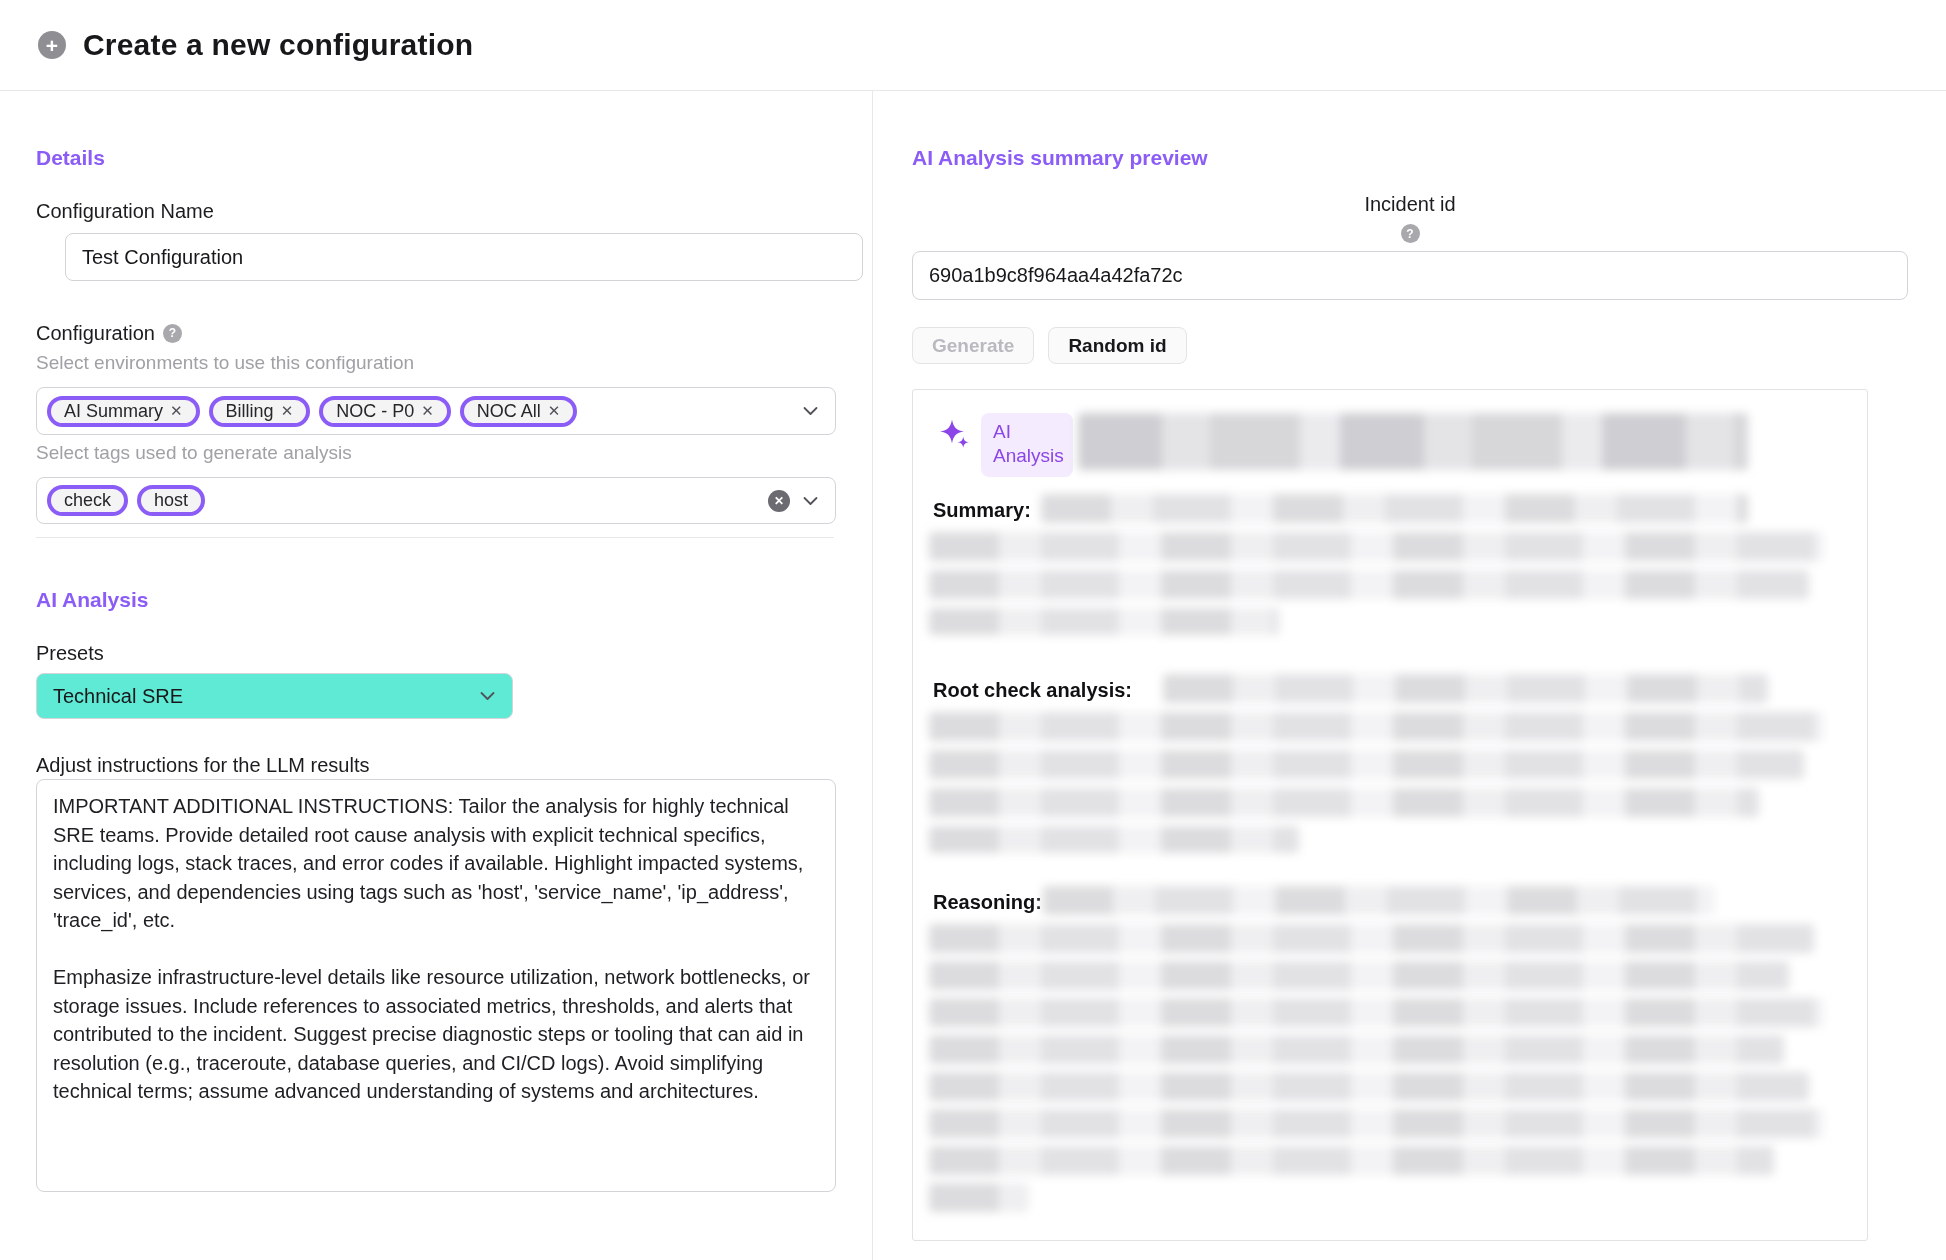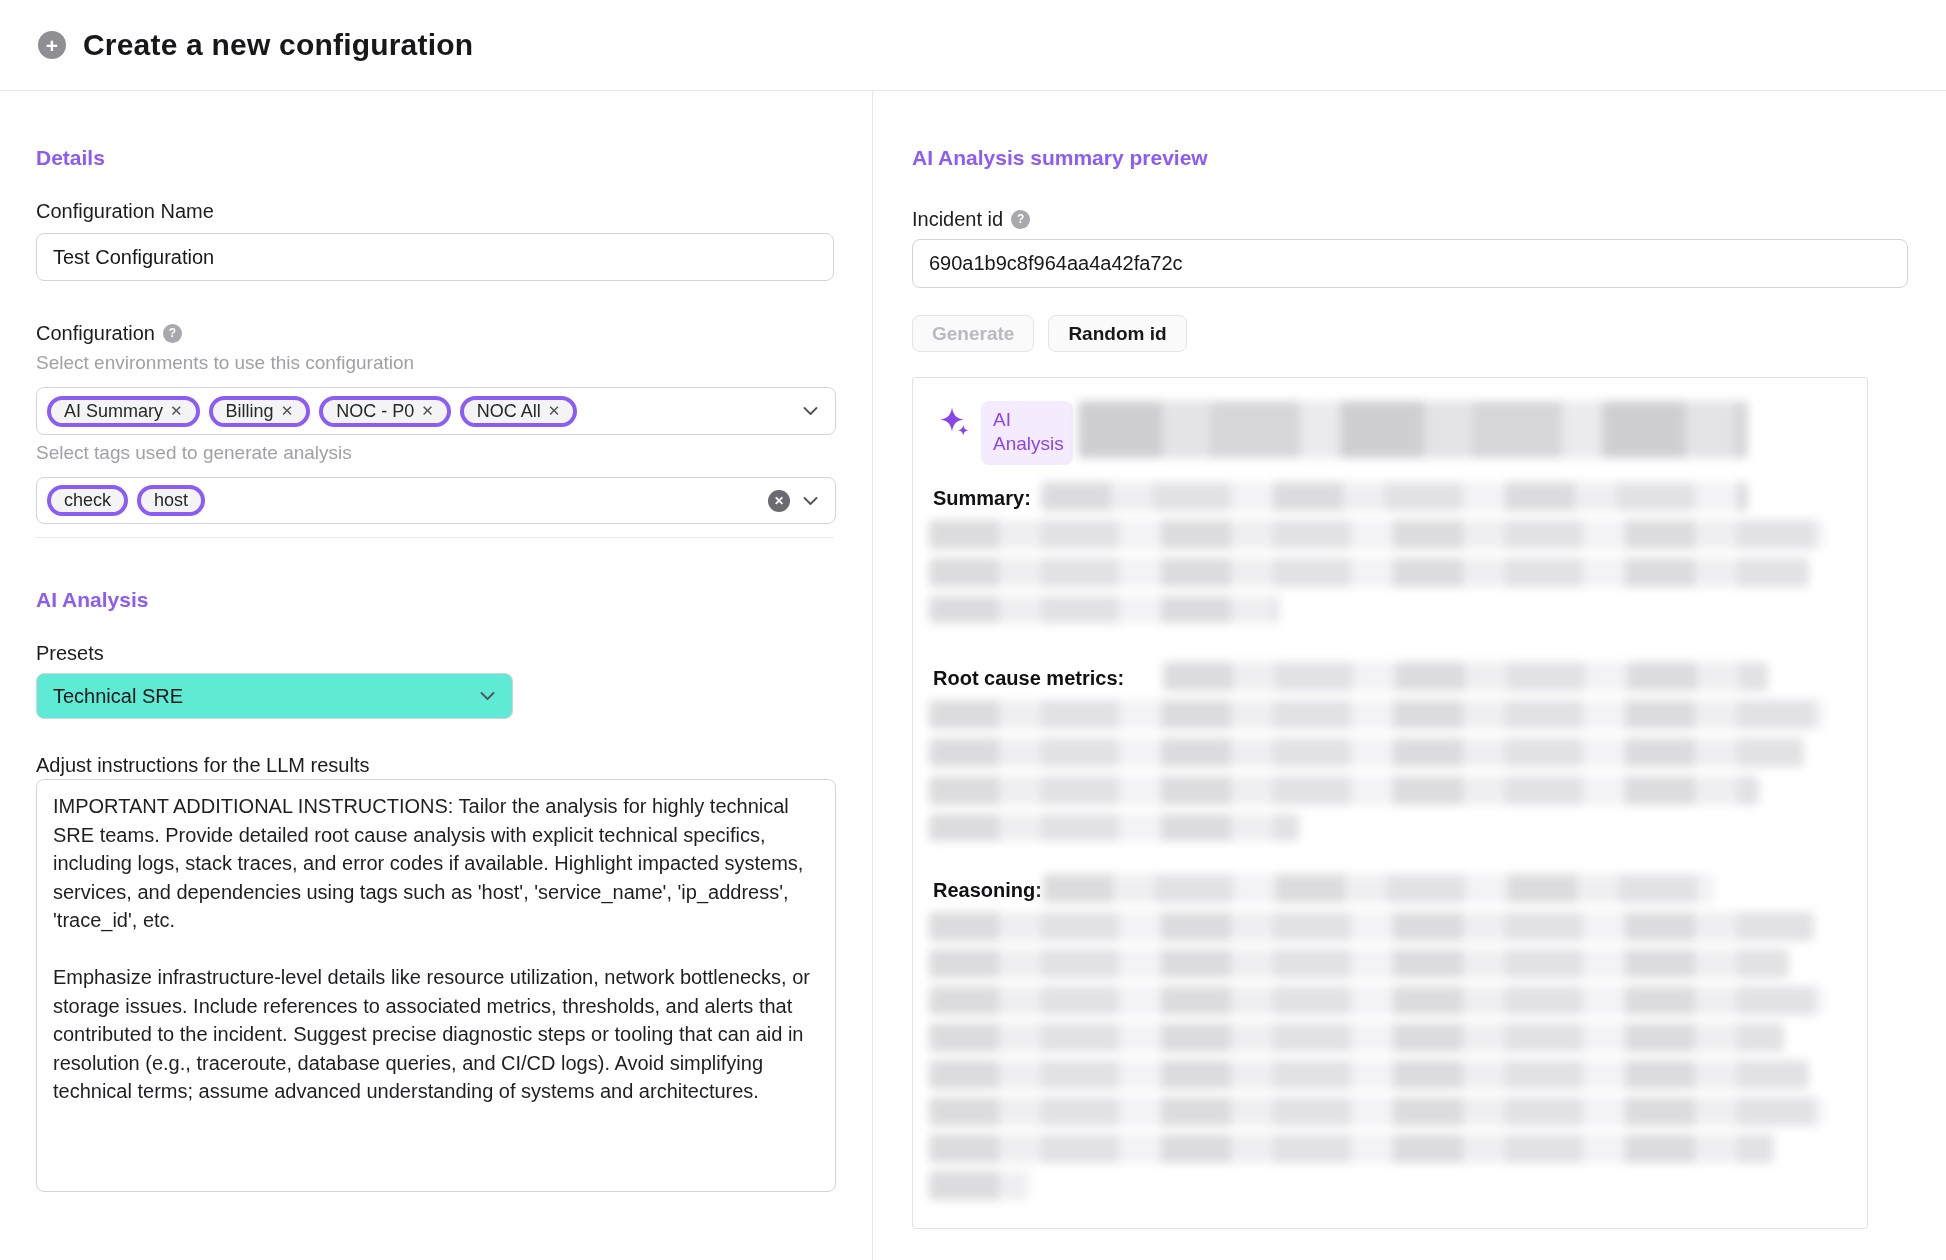--- a/index.html
+++ b/index.html
@@ -80,21 +80,21 @@
 </header>
 
 <div class="main">
 
   <section class="col-left">
     <h2 class="section">Details</h2>
 
     <div class="field-label" style="margin-top:28px;">
       <span>Configuration Name</span>
     </div>
-    <input class="text-input" style="margin-top: 10px;" type="text" value="Test Configuration">
+    <input class="text-input" style="margin-top: 10px; margin-left: 29px;" type="text" value="Test Configuration">
 
     <div class="field-label" style="margin-top:40px;">
       <span>Configuration</span>
       <span class="help-icon">?</span>
     </div>
     <div class="hint" style="margin-top:6px;">Select environments to use this configuration</div>
     <div class="multiselect" style="margin-top:12px;">
 
         <span class="pill">
           <span>AI Summary</span>
@@ -162,21 +162,21 @@
       <span>Adjust instructions for the LLM results</span>
     </div>
     <textarea class="instructions" style="margin-top: 2px;">IMPORTANT ADDITIONAL INSTRUCTIONS: Tailor the analysis for highly technical SRE teams. Provide detailed root cause analysis with explicit technical specifics, including logs, stack traces, and error codes if available. Highlight impacted systems, services, and dependencies using tags such as 'host', 'service_name', 'ip_address', 'trace_id', etc.
 
 Emphasize infrastructure-level details like resource utilization, network bottlenecks, or storage issues. Include references to associated metrics, thresholds, and alerts that contributed to the incident. Suggest precise diagnostic steps or tooling that can aid in resolution (e.g., traceroute, database queries, and CI/CD logs). Avoid simplifying technical terms; assume advanced understanding of systems and architectures.</textarea>
   </section>
 
   <section class="col-right">
     <h2 class="section">AI Analysis summary preview</h2>
 
-    <div class="field-label" style="margin-top:36px;">
+    <div class="field-label" style="margin-top:21px;flex-direction:column;">
       <span>Incident id</span>
       <span class="help-icon">?</span>
     </div>
     <input class="text-input" style="margin-top: 8px; height: 49px;" type="text" value="690a1b9c8f964aa4a42fa72c">
 
     <div class="btn-row">
       <button class="btn disabled" disabled="">Generate</button>
       <button class="btn secondary">Random id</button>
     </div>
 
@@ -190,21 +190,21 @@
       </span>
       <span class="badge-ai">AI Analysis</span>
       <span class="blur dark" style="left:165px; top:23px; width:670px; height:57px;"></span>
 
       <span class="card-label" style="left:20px; top:108px;">Summary:</span>
       <span class="blur" style="left:128px; top:104px; width:707px; height:29px;"></span>
       <span class="blur" style="left:16px; top:142px; width:895px; height:29px;"></span>
       <span class="blur" style="left:16px; top:180px; width:880px; height:29px;"></span>
       <span class="blur" style="left:16px; top:218px; width:350px; height:27px;"></span>
 
-      <span class="card-label" style="left:20px; top:288px;">Root cause metrics:</span>
+      <span class="card-label" style="left:20px; top:288px;">Root check analysis:</span>
       <span class="blur" style="left:250px; top:284px; width:605px; height:29px;"></span>
       <span class="blur" style="left:16px; top:322px; width:895px; height:29px;"></span>
       <span class="blur" style="left:16px; top:360px; width:875px; height:29px;"></span>
       <span class="blur" style="left:16px; top:398px; width:830px; height:29px;"></span>
       <span class="blur" style="left:16px; top:436px; width:370px; height:27px;"></span>
 
       <span class="card-label" style="left:20px; top:500px;">Reasoning:</span>
       <span class="blur" style="left:130px; top:496px; width:672px; height:29px;"></span>
       <span class="blur" style="left:16px; top:534px; width:885px; height:29px;"></span>
       <span class="blur" style="left:16px; top:571px; width:860px; height:29px;"></span>

